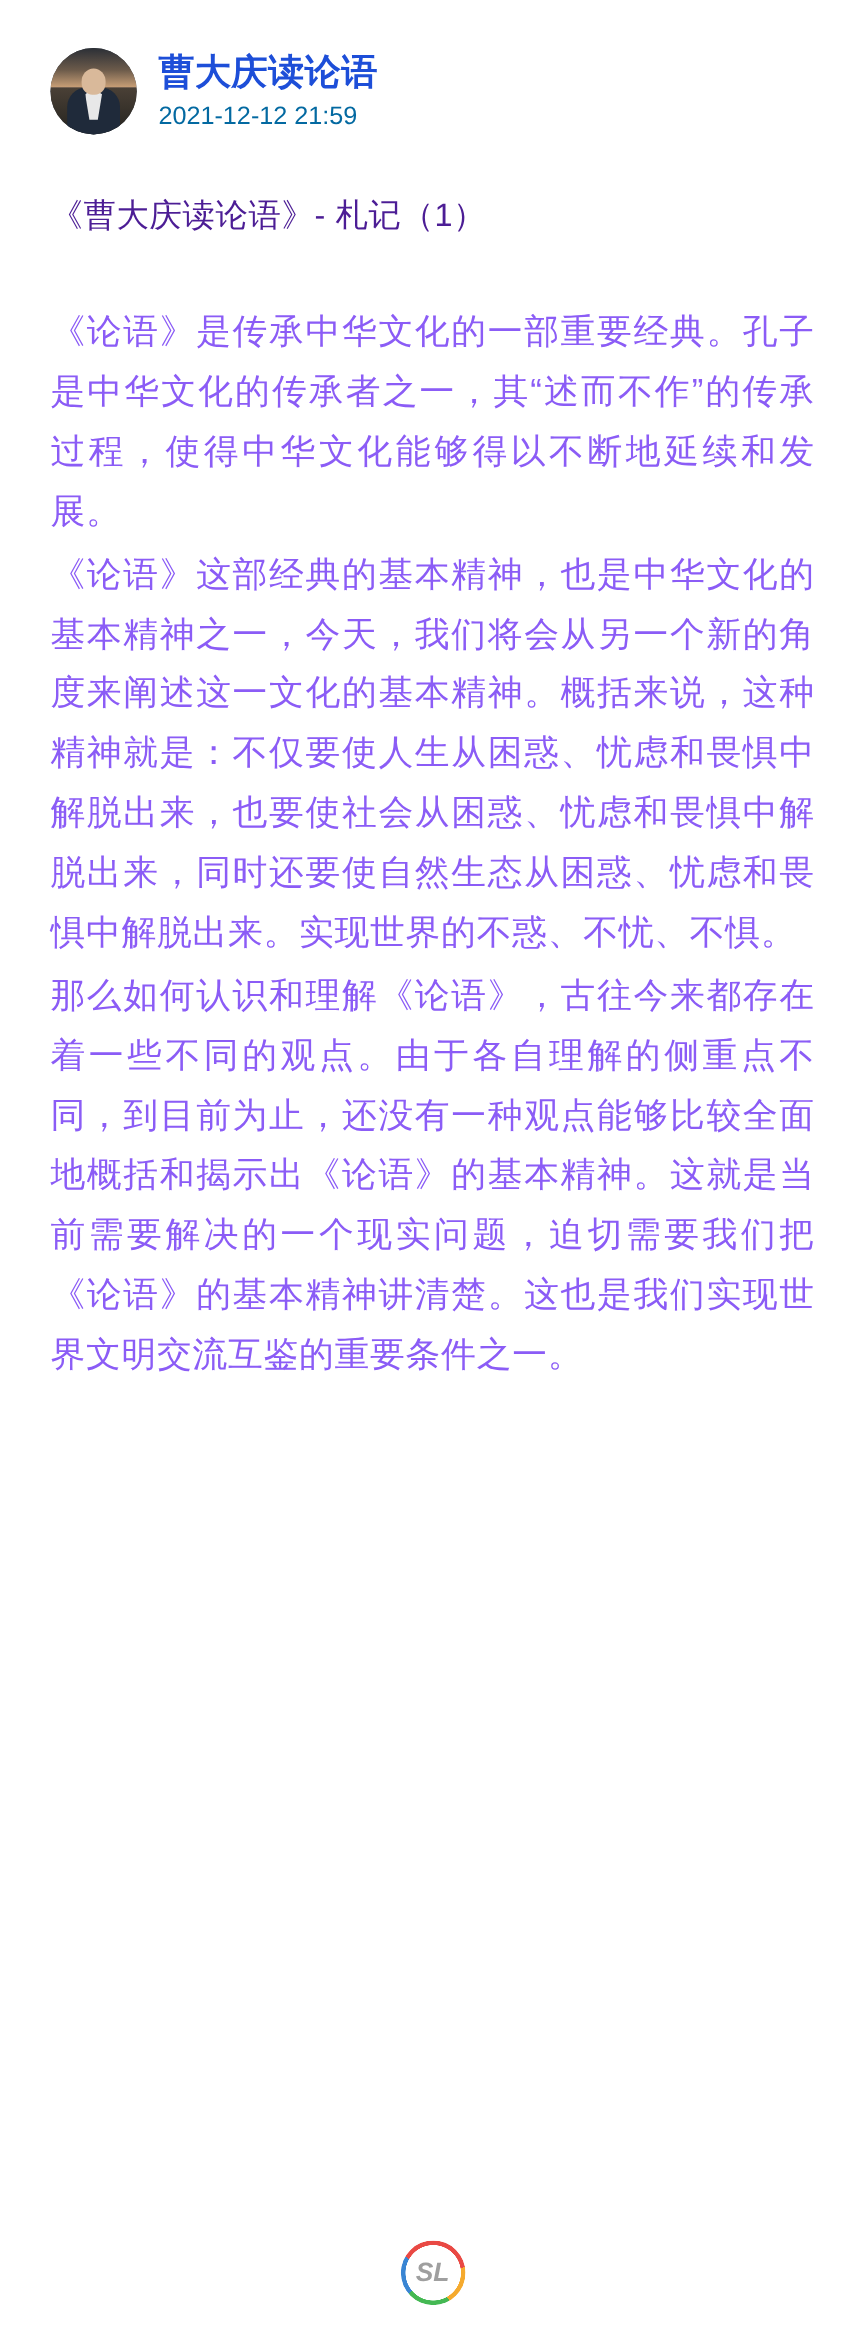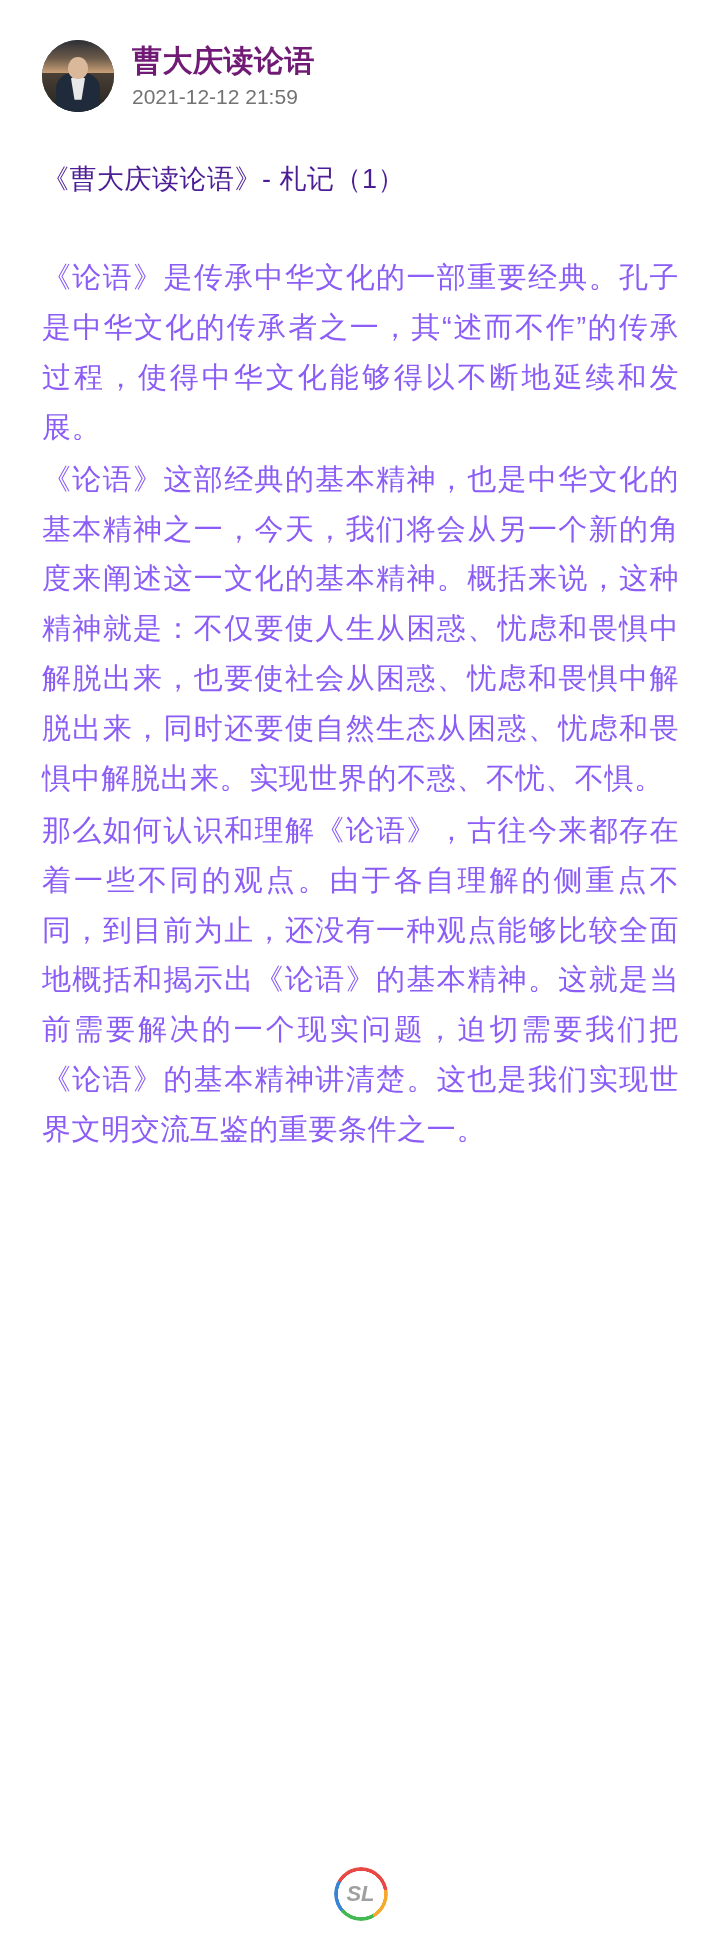--- a/index.html
+++ b/index.html
@@ -81,27 +81,27 @@
   }
   .author-meta {
     display: flex;
     flex-direction: column;
     justify-content: center;
     gap: 8px;
   }
   .author-name {
     font-size: 30px;
     font-weight: bold;
-    color: #701a75;
+    color: #1d4ed8;
     letter-spacing: 0.5px;
     line-height: 1.1;
   }
   .post-time {
     font-size: 21px;
-    color: #737373;
+    color: #0369a1;
     line-height: 1.1;
   }
 
   
   .article-title {
     font-size: 27px;
     color: #4c1d95;
     line-height: 1.6;
     margin-bottom: 52px;
     letter-spacing: 0.5px;

